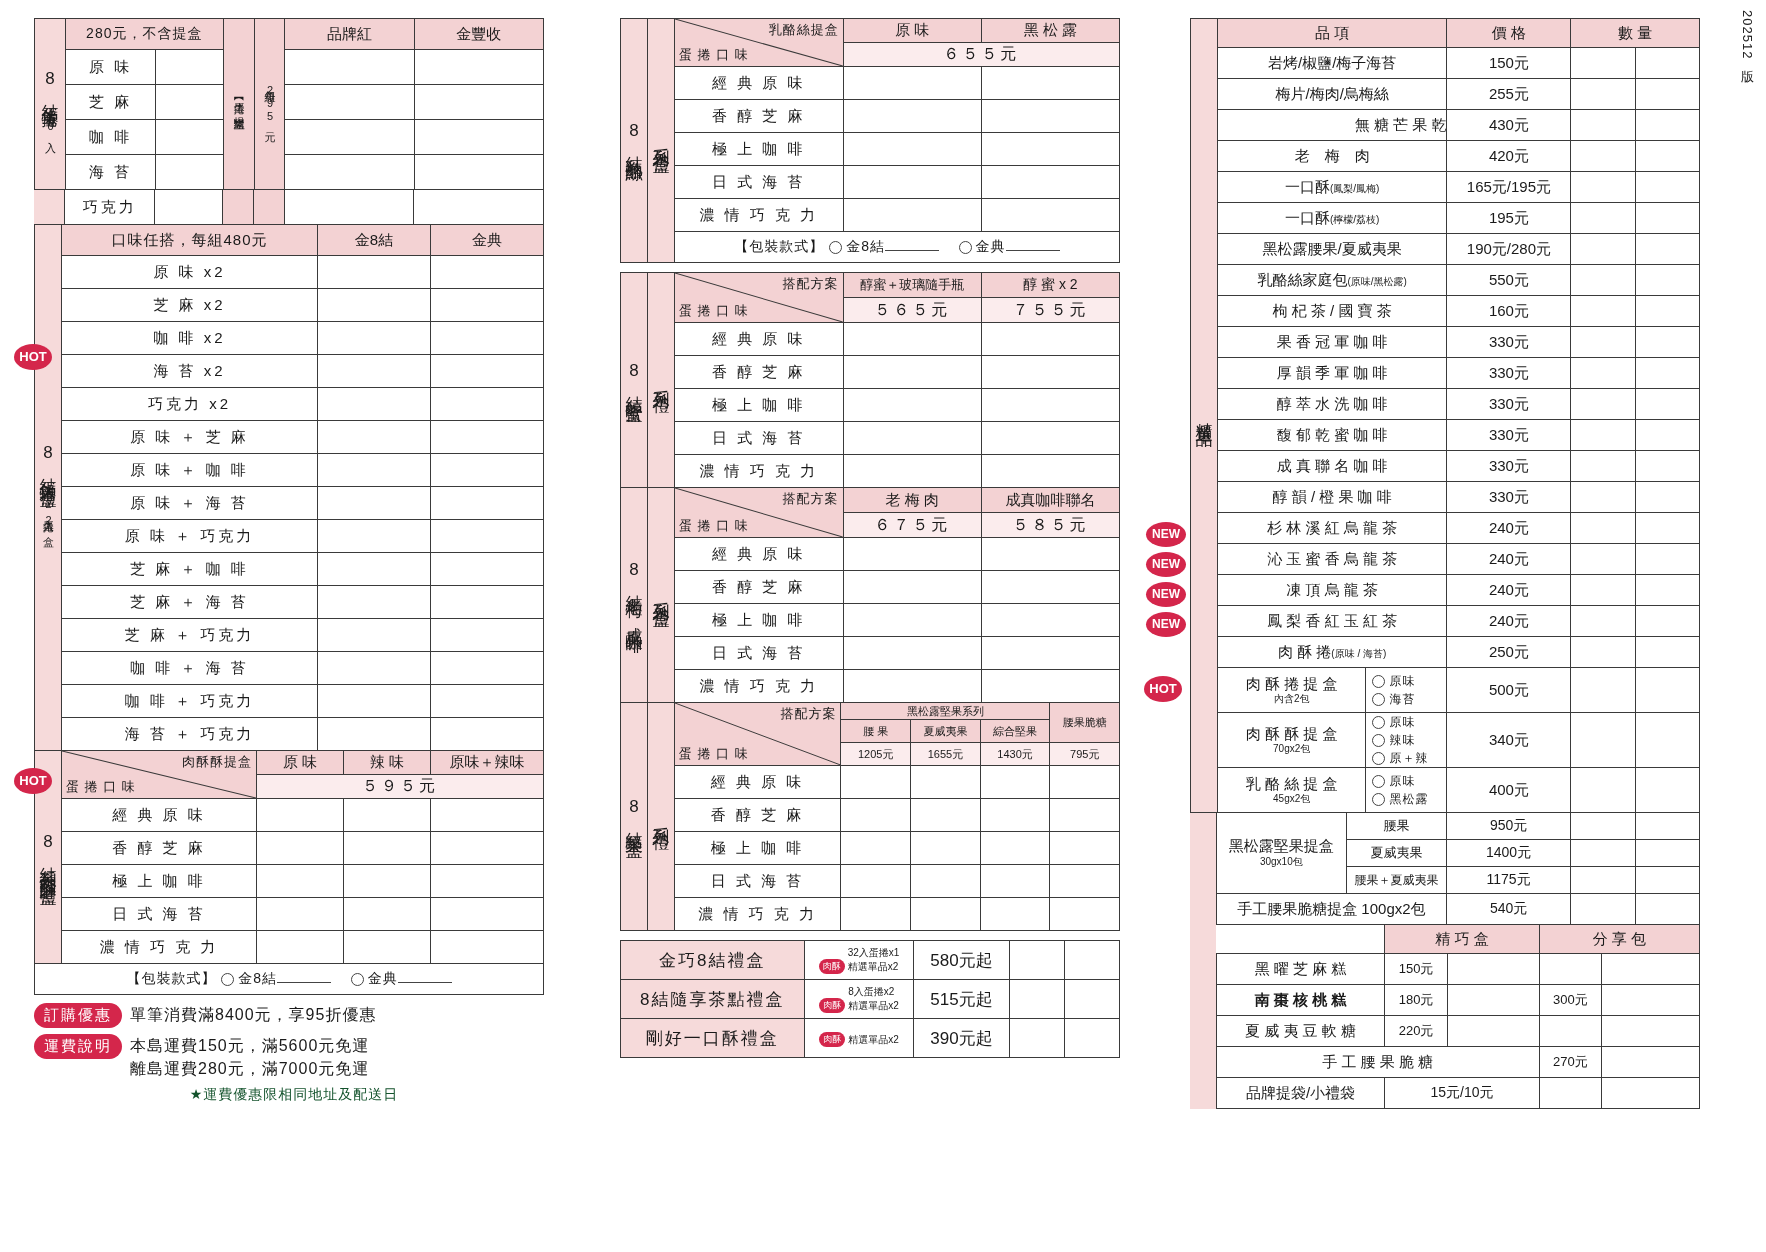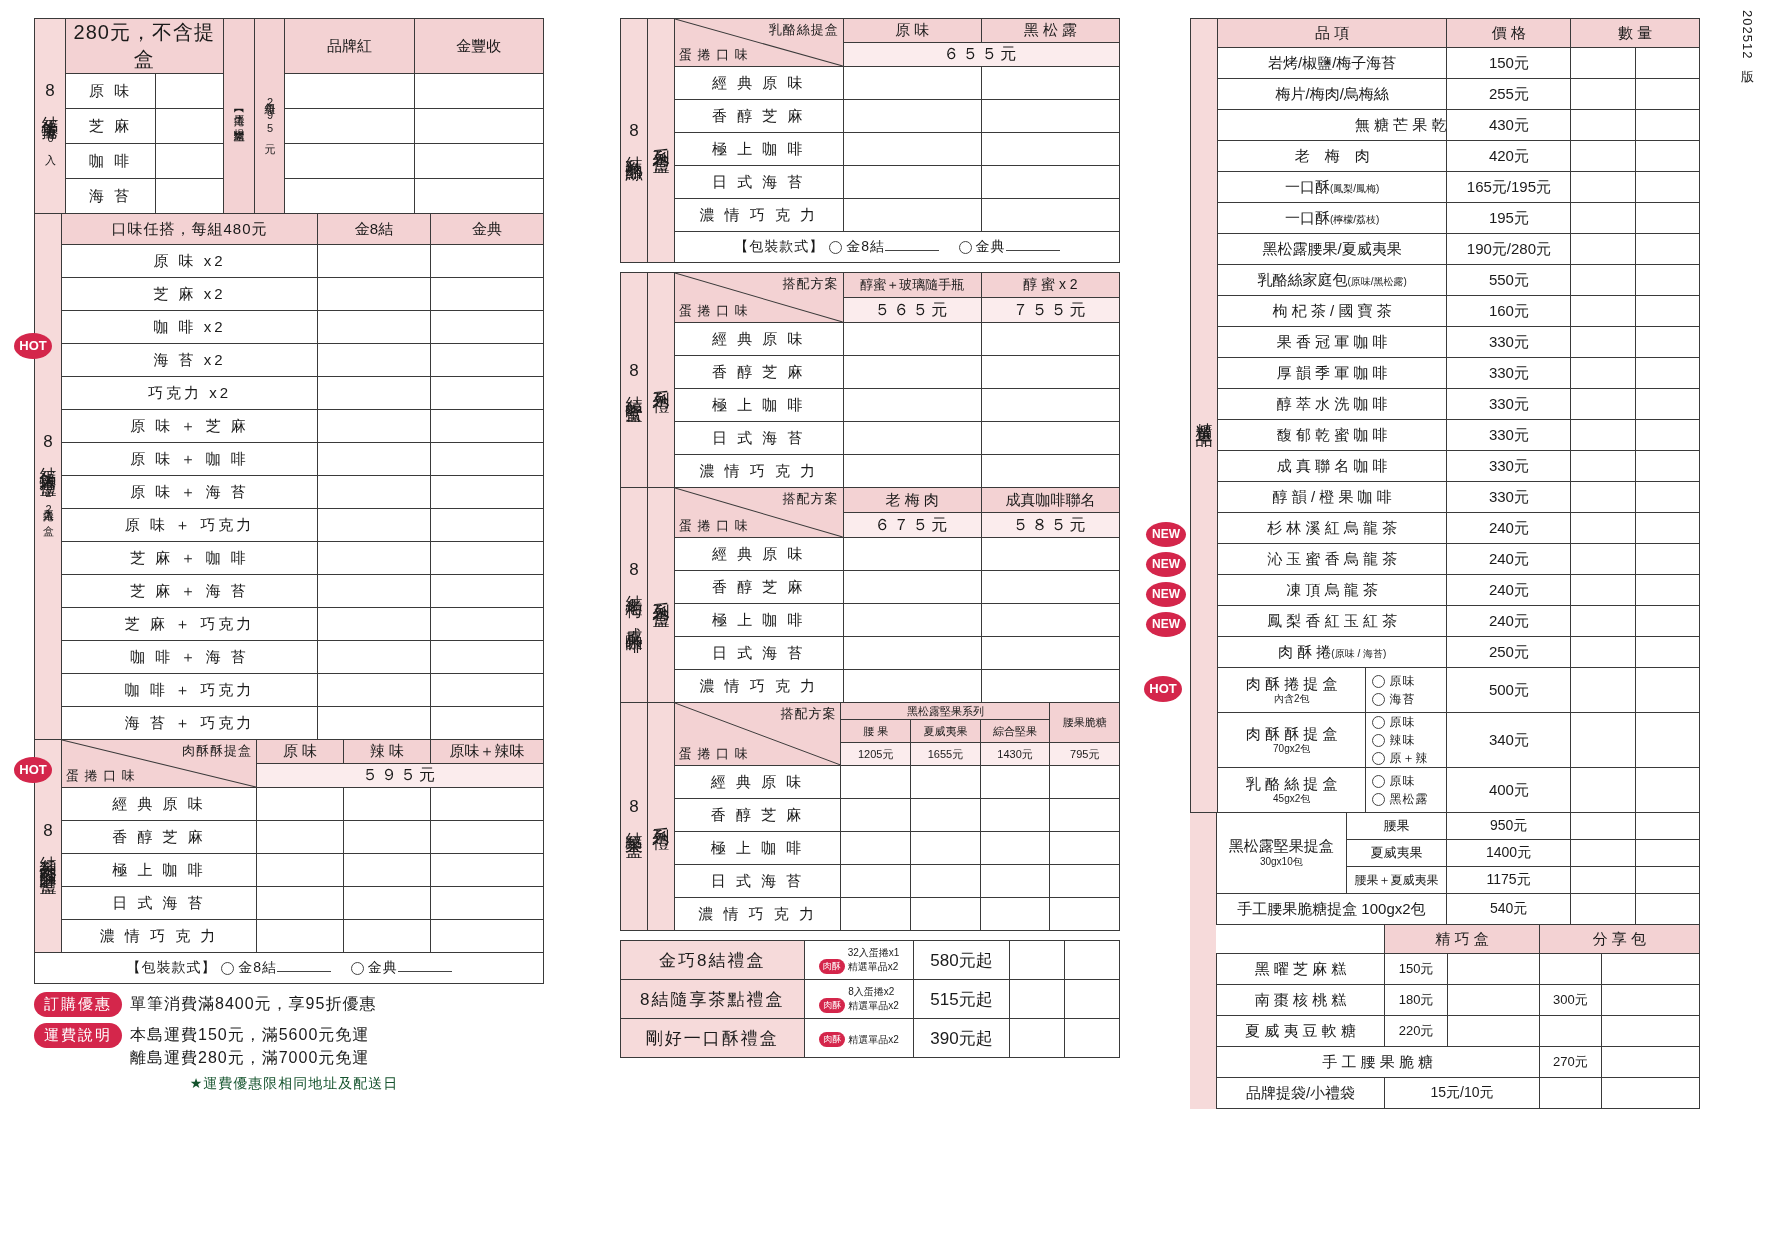--- a/index.html
+++ b/index.html
@@ -50,21 +50,21 @@
 
   <div class="col" id="col1">
 
     <table style="width:510px;margin-top:18px;">
       <tbody>
           <tr>
         <td class="sidebar" rowspan="5">
           <span class="vtext">8結蛋捲</span><br>
           <span class="vtext sm">每盒40入</span>
         </td>
-        <td class="pinkhdr" colspan="2" style="height:30px;font-size:20px;letter-spacing:1px;">280元，不含提盒</td>
+        <td class="pinkhdr" colspan="2" style="height:30px;font-size:14px;letter-spacing:1px;">280元，不含提盒</td>
         <td class="pinkhdr" rowspan="5" style="width:26px;">
           <span class="vtext sm">【蛋捲＋提盒組】</span>
         </td>
         <td class="pinkhdr" rowspan="5" style="width:26px;">
           <span class="vtext sm">每組295元</span>
         </td>
         <td class="pinkhdr" style="width:112px;height:30px;">品牌紅</td>
         <td class="pinkhdr" style="width:112px;">金豐收</td>
       </tr>
       <tr>
@@ -87,20 +87,33 @@
       </tr>
       <tr>
         <td class="cellname" style="height:34px;">海 苔</td>
         <td></td>
         <td></td>
         <td></td>
       </tr>
     </tbody>
       </table>
 
+    <table style="width:510px;margin-top:-1px;">
+      <tbody>
+          <tr>
+        <td class="sidebar nb" style="width:26px;border:none;"></td>
+        <td class="cellname" style="width:78px;height:34px;">巧克力</td>
+        <td style="width:58px;"></td>
+        <td style="width:26px;border-top:none;background:#f3d2d3;"></td>
+        <td style="width:26px;border-top:none;background:#f3d2d3;"></td>
+        <td style="width:112px;"></td>
+        <td style="width:112px;"></td>
+      </tr>
+    </tbody>
+      </table>
 
     <div style="position:relative;">
       <div class="hotbadge" style="left:-20px;top:120px;">HOT</div>
       <table style="width:510px;margin-top:-1px;">
         <tbody>
             <tr>
           <td class="sidebar" rowspan="16">
             <span class="vtext">8結蛋捲禮盒</span><br>
             <span class="vtext sm">32入蛋捲2盒</span>
           </td>
@@ -773,21 +786,21 @@
         <tr>
           <td class="nb" style="border:none;background:#f6dada;"></td>
           <td style="height:30px;">黑 曜 芝 麻 糕</td>
           <td style="width:62px;font-size:13px;">150元</td>
           <td style="width:92px;"></td>
           <td style="width:62px;font-size:13px;"></td>
           <td style="width:98px;"></td>
         </tr>
         <tr>
           <td class="nb" style="border:none;background:#f6dada;"></td>
-          <td style="height:30px;">南 棗 核 桃 糕</td>
+          <td style="height:30px;font-weight:bold;">南 棗 核 桃 糕</td>
           <td style="font-size:13px;">180元</td>
           <td></td>
           <td style="font-size:13px;">300元</td>
           <td></td>
         </tr>
         <tr>
           <td class="nb" style="border:none;background:#f6dada;"></td>
           <td style="height:30px;">夏 威 夷 豆 軟 糖</td>
           <td style="font-size:13px;">220元</td>
           <td></td>

